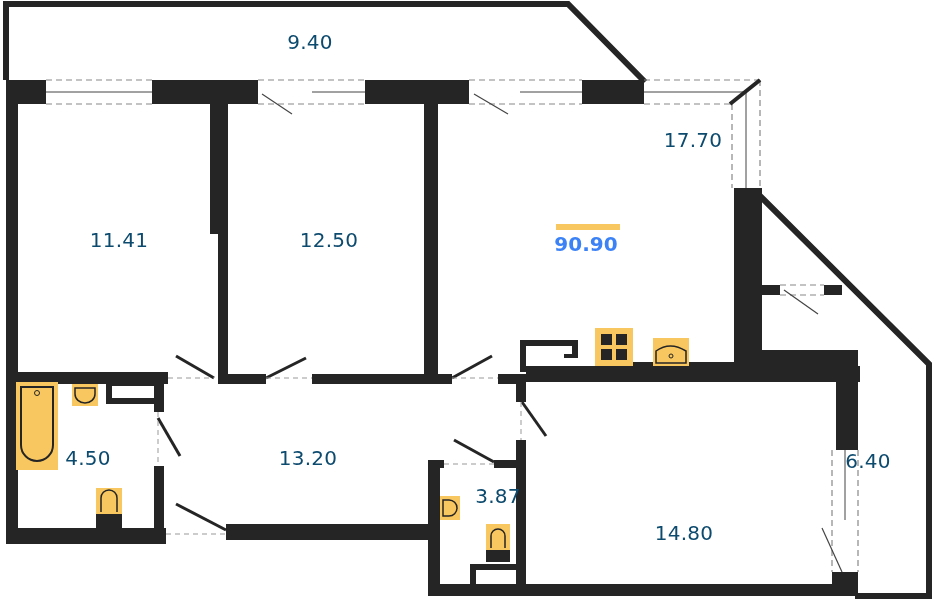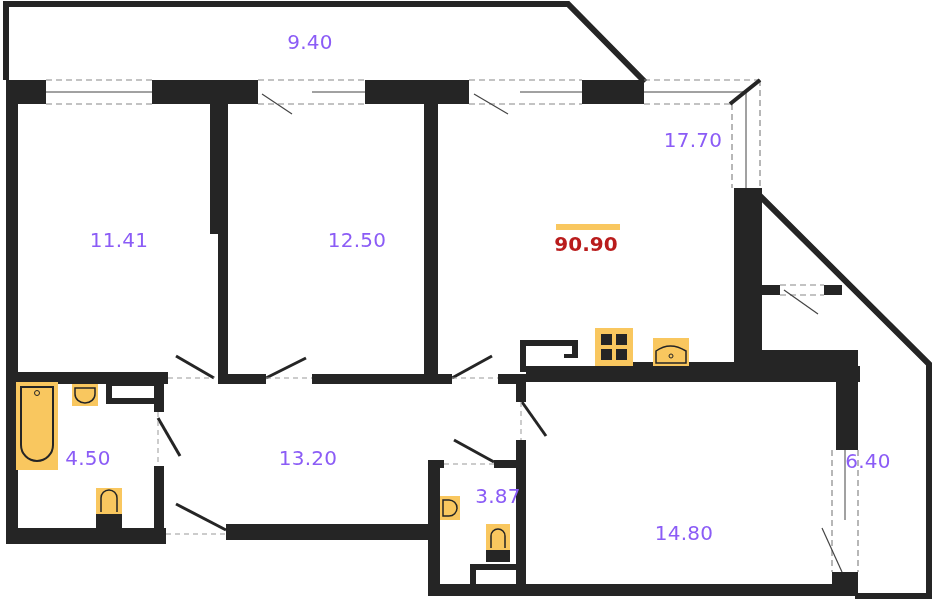--- a/index.html
+++ b/index.html
@@ -1,23 +1,23 @@
 <!DOCTYPE html>
 <html><head>
 <meta charset="utf-8">
 <style>
   html, body { margin: 0; padding: 0; background: #ffffff; }
   body { width: 936px; height: 600px; position: relative; overflow: hidden; font-family: "DejaVu Sans", sans-serif; }
   #plan { position: absolute; left: 0; top: 0; width: 936px; height: 600px; }
   .room-label {
-    position: absolute; font-family: "DejaVu Sans", sans-serif; font-size: 20px; color: #8b5cf6;
+    position: absolute; font-family: "DejaVu Sans", sans-serif; font-size: 20px; color: #0c4a6e;
     transform: translate(-50%, -50%); white-space: nowrap; letter-spacing: 0.2px;
   }
   .total-label {
-    position: absolute; font-family: "DejaVu Sans", sans-serif; font-size: 20px; font-weight: bold; color: #b91c1c;
+    position: absolute; font-family: "DejaVu Sans", sans-serif; font-size: 20px; font-weight: bold; color: #3b82f6;
     transform: translate(-50%, -50%); white-space: nowrap;
   }
   .total-bar { position: absolute; height: 6px; background: #f9c75f; }
 </style>
 </head>
 <body>
 
 <svg id="plan" viewBox="0 0 936 600" xmlns="http://www.w3.org/2000/svg">
 
   <g fill="none" stroke="#252525" stroke-width="6">
@@ -170,21 +170,21 @@
   <g>
     <rect x="653" y="338" width="36" height="28" fill="#f9c75f"></rect>
     <path d="M656,363 v-12 q14,-10 30,0 v12 z" fill="none" stroke="#252525" stroke-width="1.5"></path>
     <circle cx="671" cy="356" r="2" fill="none" stroke="#252525" stroke-width="1"></circle>
   </g>
 </svg>
 
 <div class="room-label" style="left:310px; top:42px;">9.40</div>
 <div class="room-label" style="left:693px; top:140px;">17.70</div>
 <div class="room-label" style="left:119px; top:240px;">11.41</div>
-<div class="room-label" style="left:329px; top:240px;margin-left:28px;">12.50</div>
+<div class="room-label" style="left:329px; top:240px;">12.50</div>
 <div class="room-label" style="left:88px; top:458px;text-align:right;">4.50</div>
 <div class="room-label" style="left:308px; top:458px;">13.20</div>
 <div class="room-label" style="left:498px; top:496px;">3.87</div>
 <div class="room-label" style="left:684px; top:493px;margin-top:40px;">14.80</div>
 <div class="room-label" style="left:868px; top:461px;">6.40</div>
 
 <div class="total-bar" style="left:556px; top:224px; width:64px;"></div>
 <div class="total-label" style="left:586px; top:244px;">90.90</div>
 
 </body></html>

